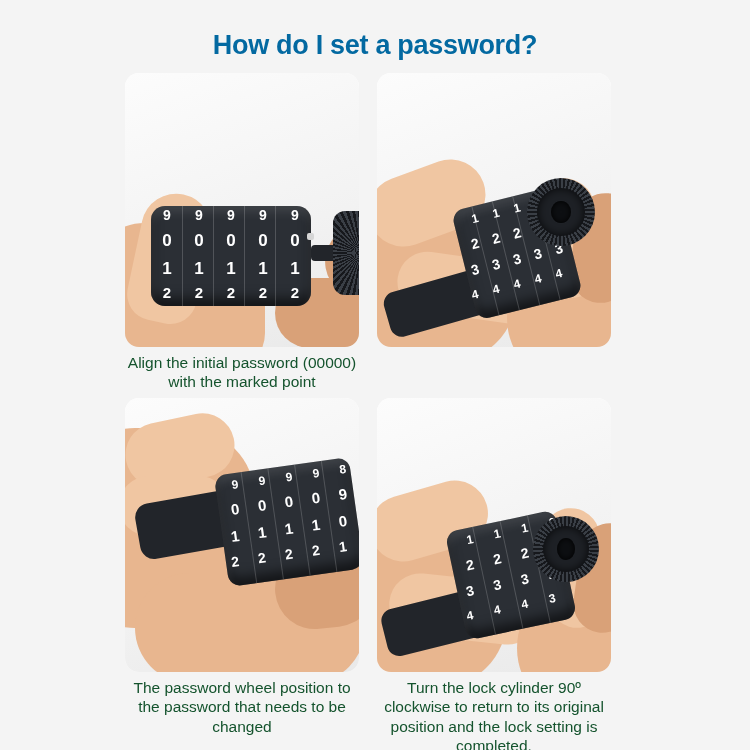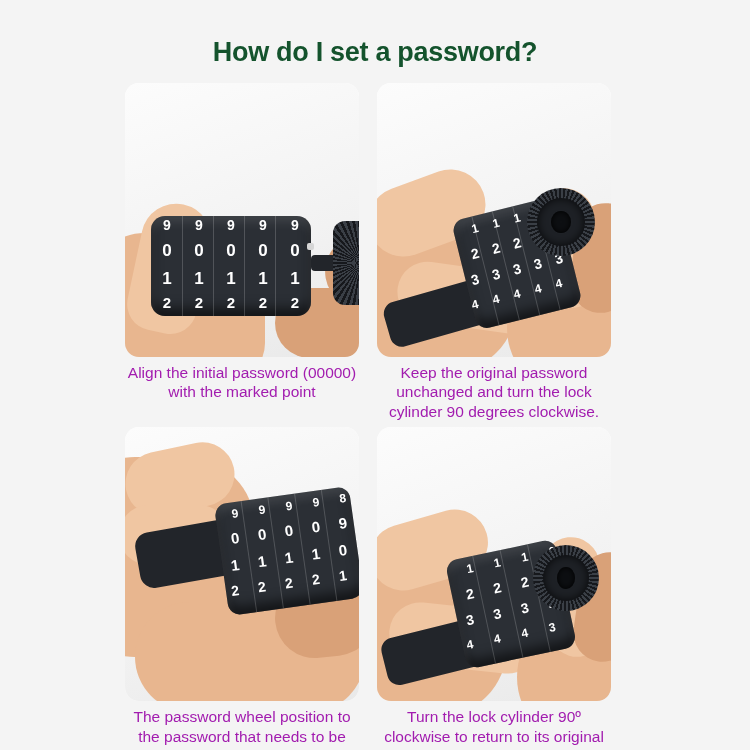--- a/index.html
+++ b/index.html
@@ -16,24 +16,24 @@
   .page {
     position: relative;
     width: 750px;
     height: 750px;
     box-sizing: border-box;
   }
   .title {
     text-align: center;
     font-size: 27px;
     font-weight: bold;
-    color: #14532d;
+    color: #0369a1;
     letter-spacing: -0.3px;
     padding-top: 22px;
-    margin: 15px;
+    margin: 8px;
   }
   .grid {
     position: relative;
     width: 500px;
     margin: 12px auto 0 auto;
     display: grid;
     grid-template-columns: 234px 234px;
     grid-column-gap: 18px;
     grid-row-gap: 6px;
   }
@@ -46,21 +46,21 @@
     width: 234px;
     height: 274px;
     background: #ffffff;
     border-radius: 14px;
     overflow: hidden;
     position: relative;
   }
   .caption {
     font-size: 15.5px;
     line-height: 1.25;
-    color: #a21caf;
+    color: #14532d;
     text-align: center;
     padding: 6px 2px 0 2px;
     width: 240px;
   }
   
   .hand {
     position: absolute;
     background: #e8b68f;
     border-radius: 50%;
   }
@@ -225,21 +225,20 @@
             <span>4</span>
             <span>4</span>
             <span>4</span>
             <span>4</span>
         </div>
 
         <div class="knurl" style="left:150px; top:105px; width:68px; height:68px;"></div>
         <div class="cyl" style="left:160px; top:115px; width:48px; height:48px;"></div>
         <div class="keyhole" style="left:174px; top:128px; width:20px; height:22px;"></div>
       </div>
-      <div class="caption">Keep the original password unchanged and turn the lock cylinder 90 degrees clockwise.</div>
     </div>
 
     <div class="cell">
       <div class="photo">
         <div class="bg1"></div>
         <div class="hand" style="left:-60px; top:30px; width:190px; height:200px; border-radius:70px;"></div>
         <div class="hand light" style="left:0px; top:20px; width:110px; height:64px; border-radius:34px; transform:rotate(-12deg);"></div>
         <div class="hand light" style="left:-6px; top:78px; width:110px; height:60px; border-radius:32px;"></div>
         <div class="hand" style="left:10px; top:175px; width:230px; height:110px; border-radius:60px;"></div>
         <div class="hand dark" style="left:150px; top:150px; width:100px; height:80px; border-radius:44px; transform:rotate(-6deg);"></div>

